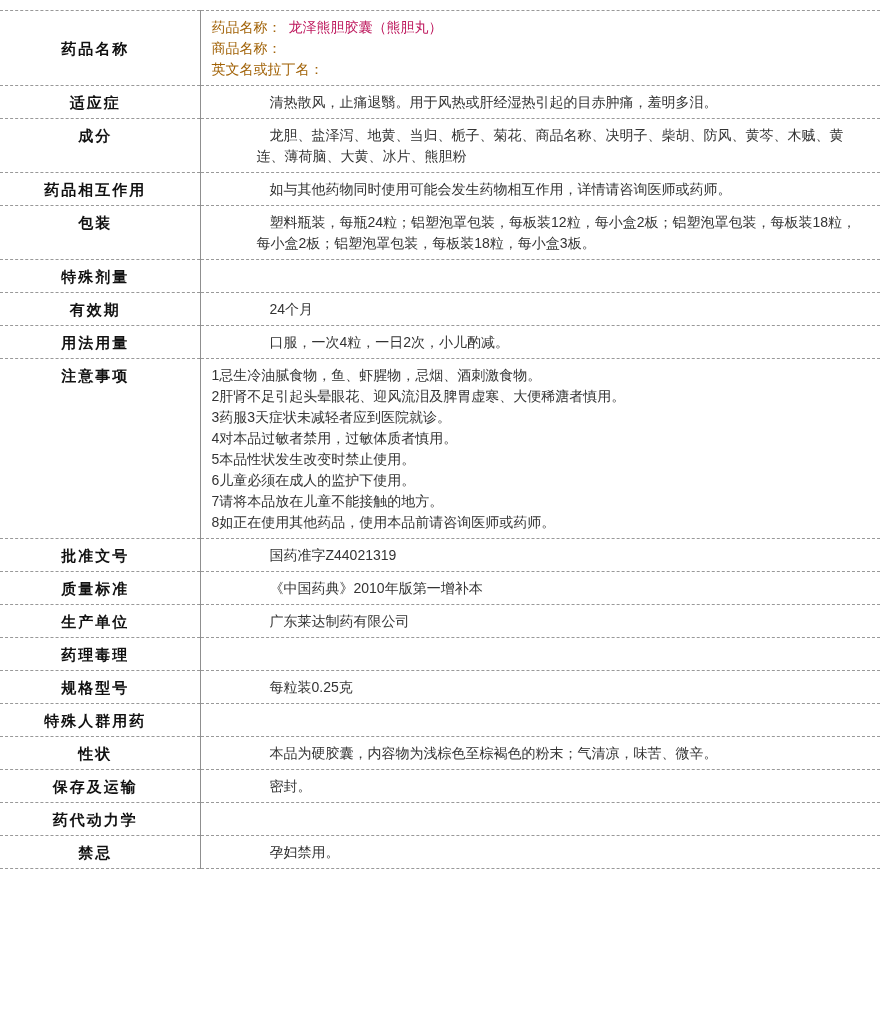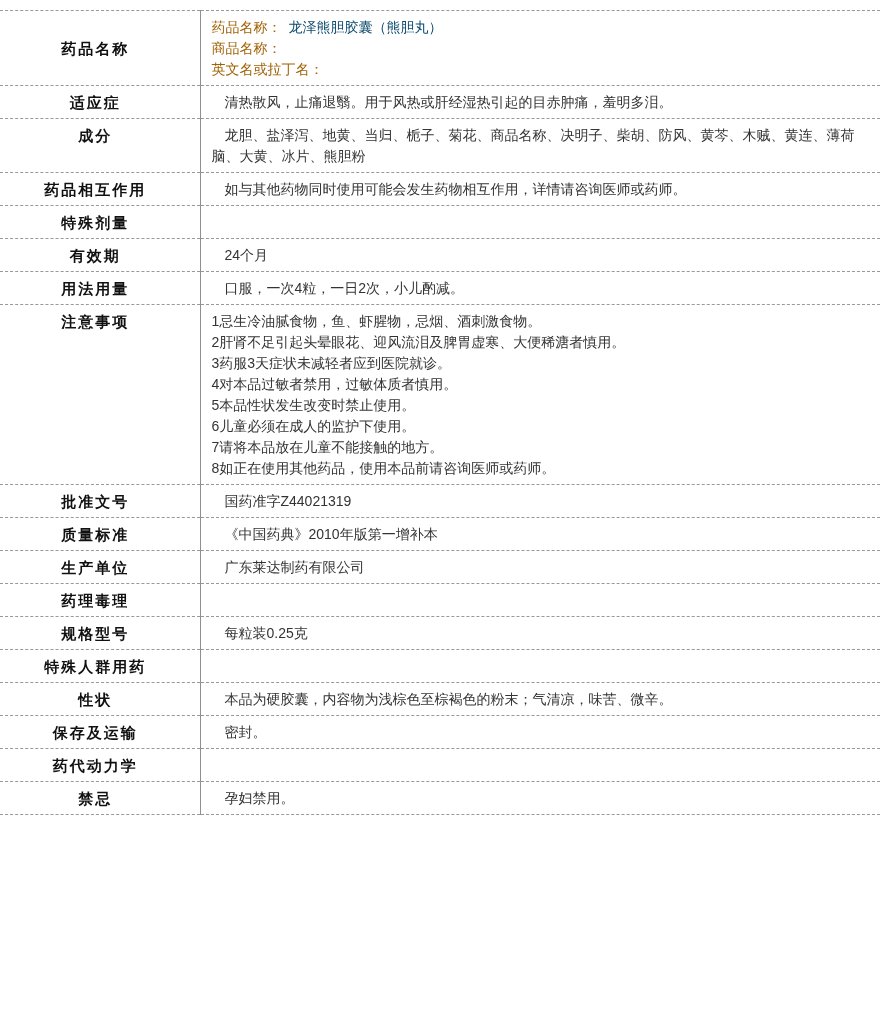--- a/index.html
+++ b/index.html
@@ -50,26 +50,27 @@
     font-size: 14px;
     color: #333333;
     line-height: 21px;
     word-break: break-all;
   }
   .line {
     min-height: 21px;
   }
   .line.indent {
     text-indent: 13px;
+    margin-left: 45px;
   }
   .key {
     color: #a16207;
   }
   .fval {
-    color: #0c4a6e;
+    color: #be185d;
     margin-left: 7px;
   }
 </style>
 </head>
 <body>
 
 <div class="page">
   <table class="drug-table">
     <colgroup>
       <col style="width:200px">
@@ -96,20 +97,26 @@
             <div class="line indent">龙胆、盐泽泻、地黄、当归、栀子、菊花、商品名称、决明子、柴胡、防风、黄芩、木贼、黄连、薄荷脑、大黄、冰片、熊胆粉</div>
           </td>
         </tr>
         <tr>
           <th class="lbl">药品相互作用</th>
           <td class="val">
             <div class="line indent">如与其他药物同时使用可能会发生药物相互作用，详情请咨询医师或药师。</div>
           </td>
         </tr>
         <tr>
+          <th class="lbl">包装</th>
+          <td class="val">
+            <div class="line indent">塑料瓶装，每瓶24粒；铝塑泡罩包装，每板装12粒，每小盒2板；铝塑泡罩包装，每板装18粒，每小盒2板；铝塑泡罩包装，每板装18粒，每小盒3板。</div>
+          </td>
+        </tr>
+        <tr>
           <th class="lbl">特殊剂量</th>
           <td class="val">
             <div class="line indent"></div>
           </td>
         </tr>
         <tr>
           <th class="lbl">有效期</th>
           <td class="val">
             <div class="line indent">24个月</div>
           </td>

